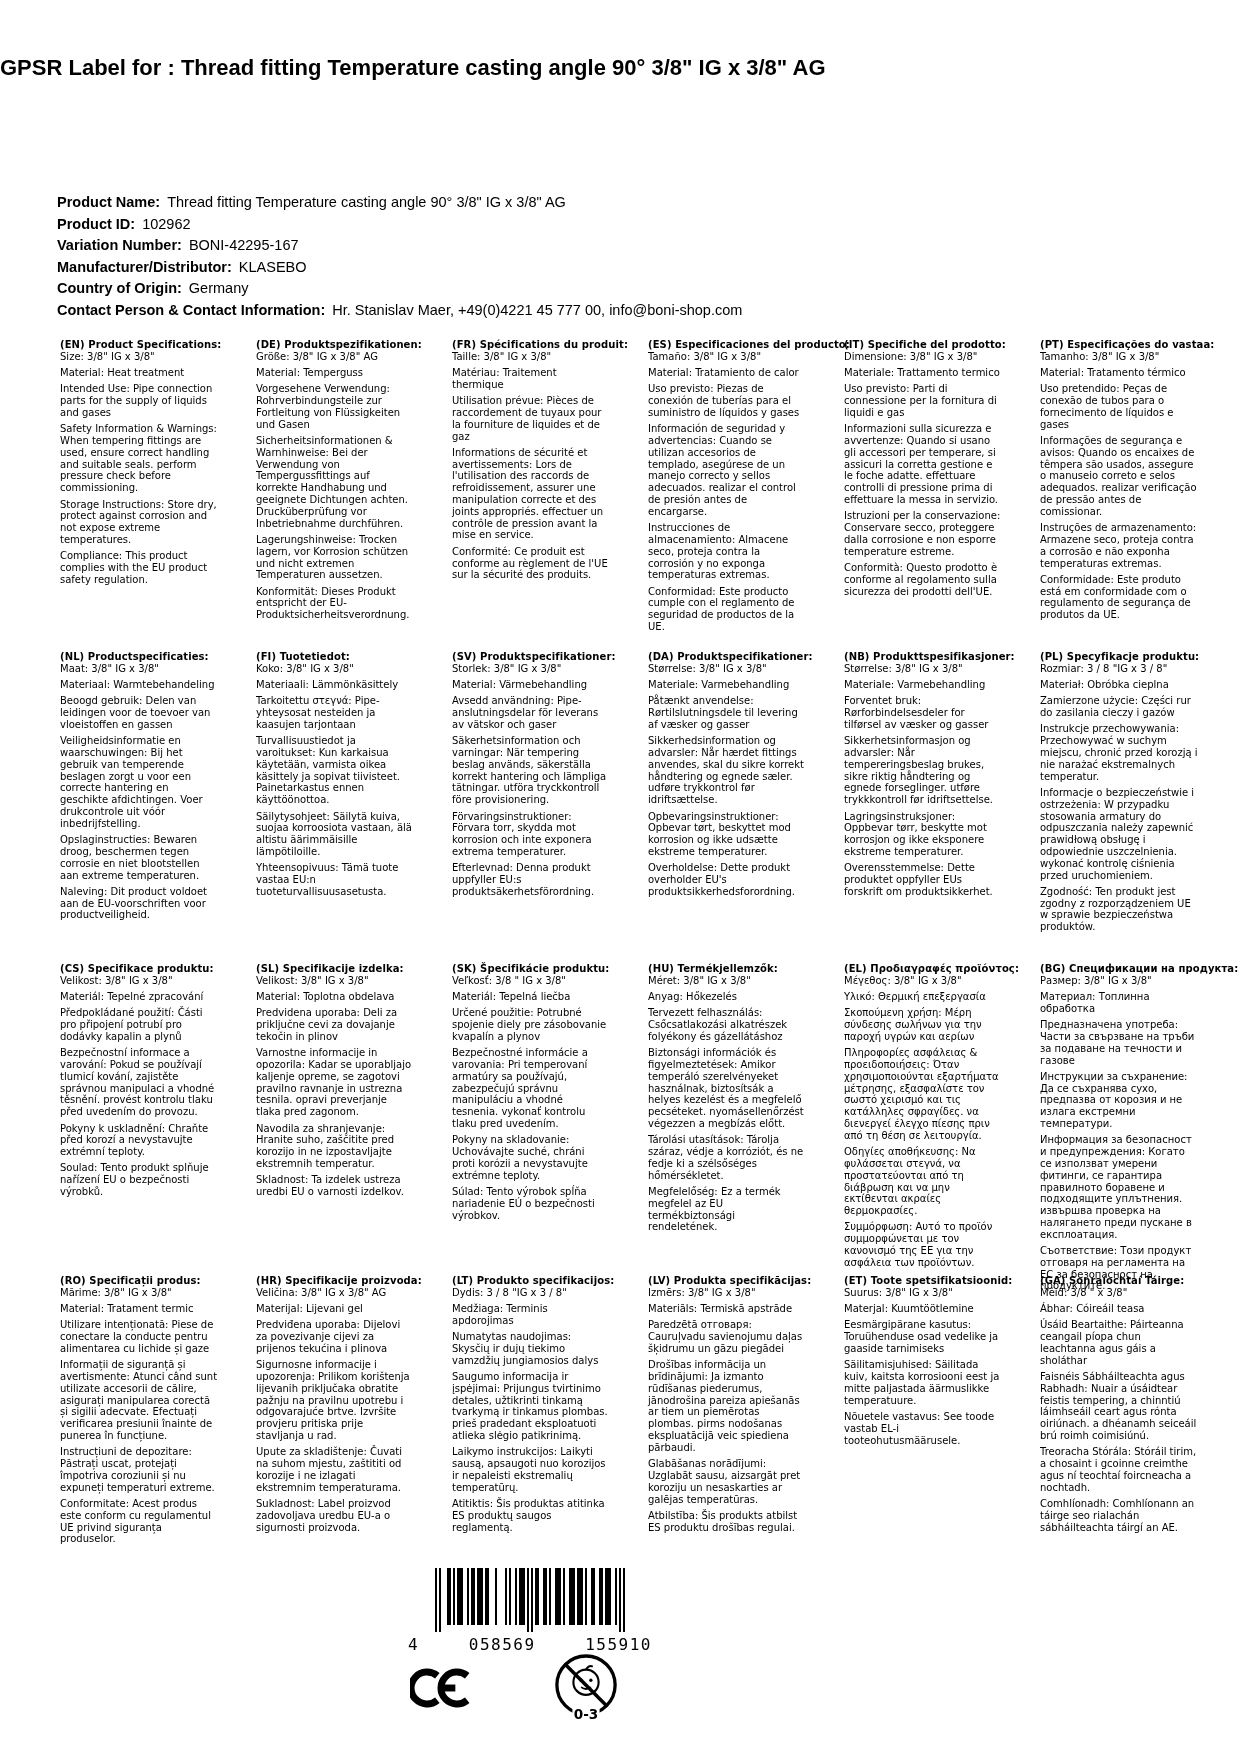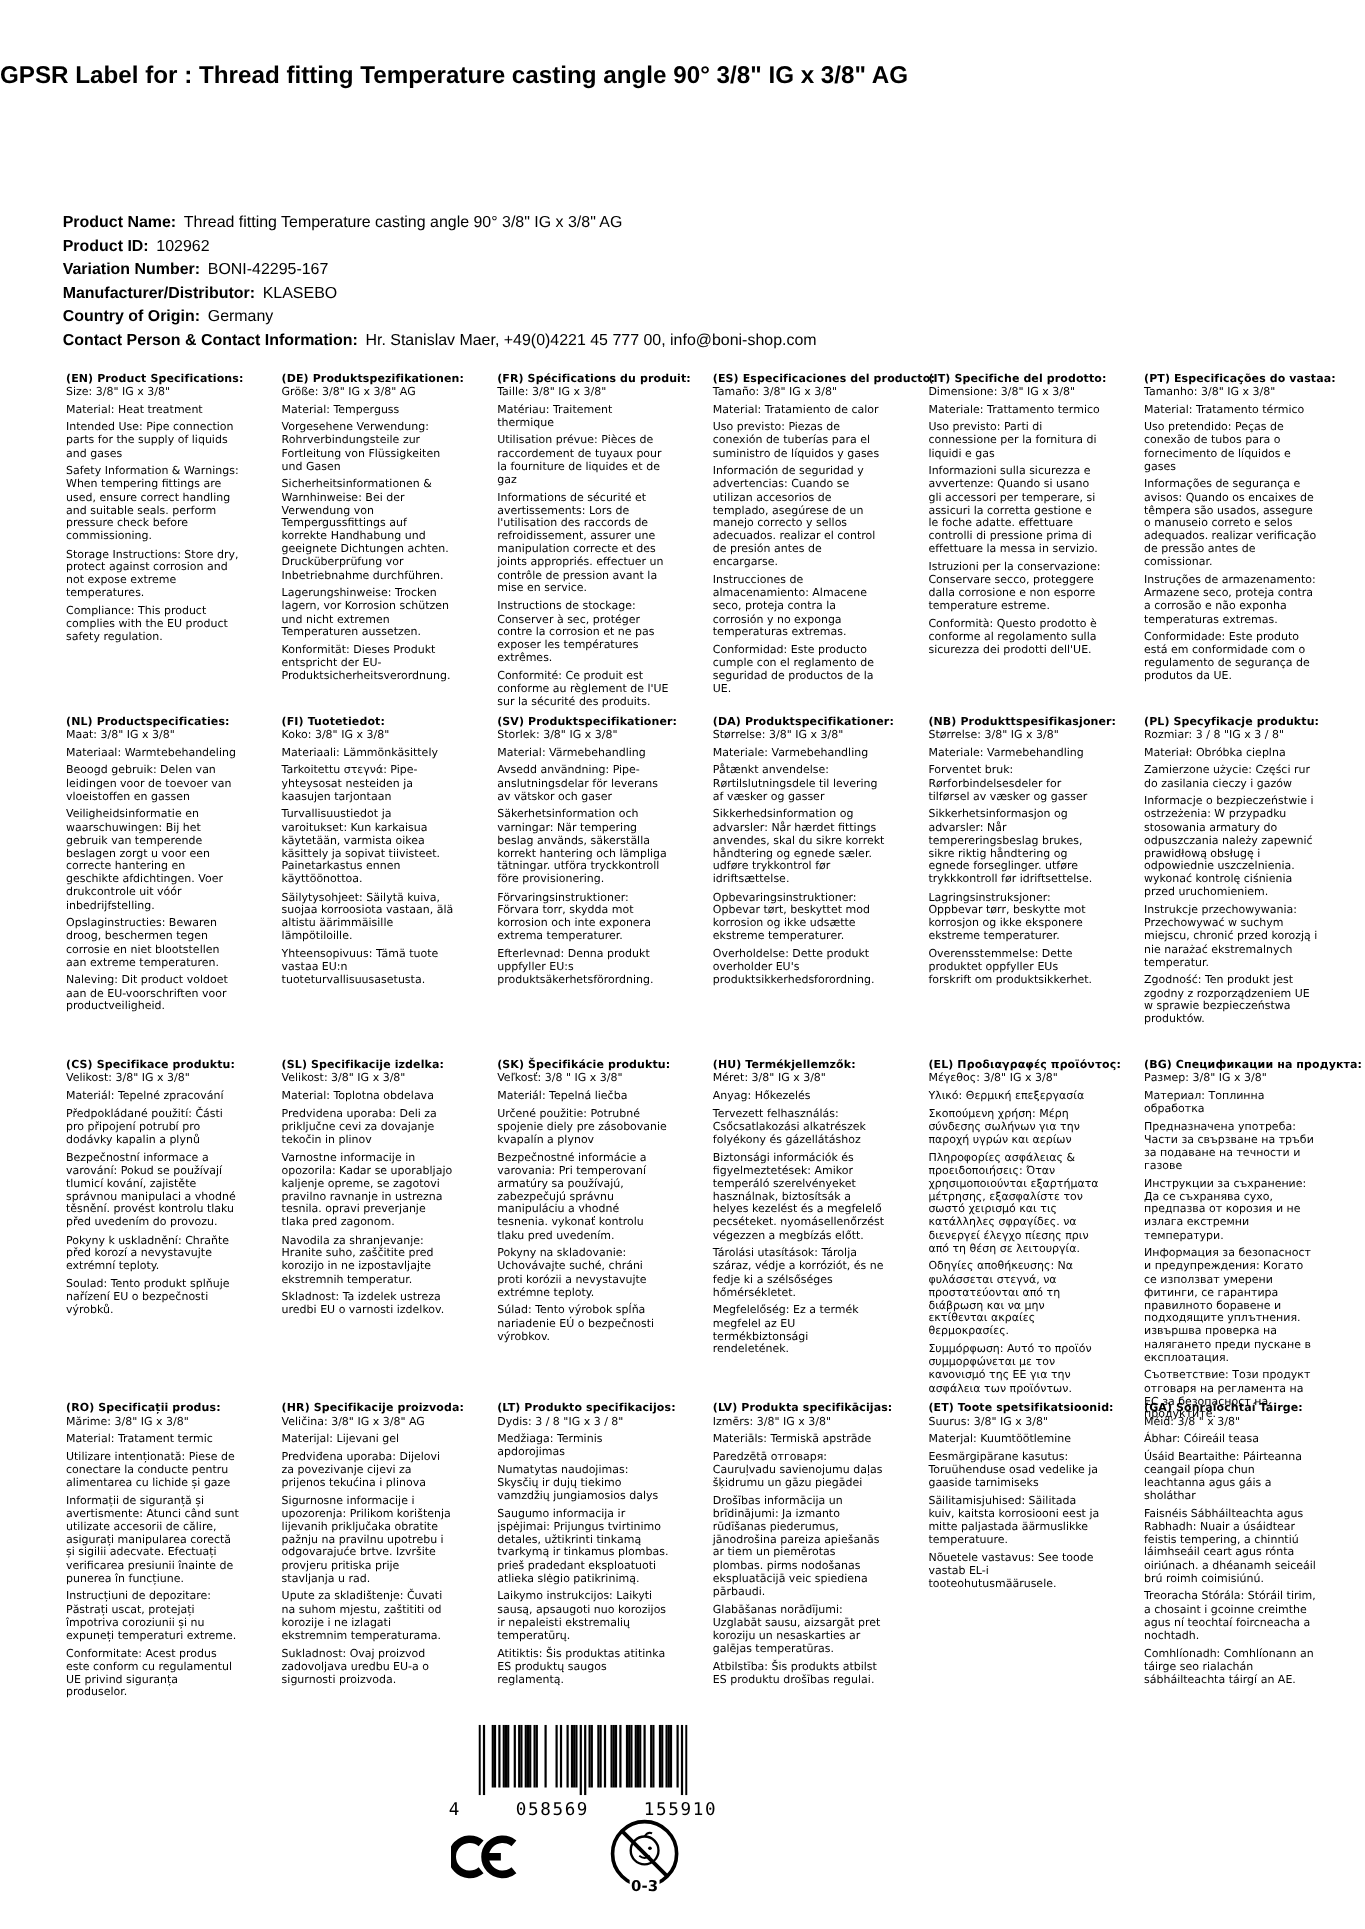--- a/index.html
+++ b/index.html
@@ -91,21 +91,20 @@
         </div>
     </section>
 
     <section class="spec-block">
       <h3 class="spec-title">(FR) Spécifications du produit:</h3>
       <div class="spec-paragraphs">
           <p>Taille: 3/8" IG x 3/8"</p>
           <p>Matériau: Traitement thermique</p>
           <p>Utilisation prévue: Pièces de raccordement de tuyaux pour la fourniture de liquides et de gaz</p>
           <p>Informations de sécurité et avertissements: Lors de l'utilisation des raccords de refroidissement, assurer une manipulation correcte et des joints appropriés. effectuer un contrôle de pression avant la mise en service.</p>
-          <p>Instructions de stockage: Conserver à sec, protéger contre la corrosion et ne pas exposer les températures extrêmes.</p>
           <p>Conformité: Ce produit est conforme au règlement de l'UE sur la sécurité des produits.</p>
         </div>
     </section>
 
     <section class="spec-block">
       <h3 class="spec-title">(ES) Especificaciones del producto:</h3>
       <div class="spec-paragraphs">
           <p>Tamaño: 3/8" IG x 3/8"</p>
           <p>Material: Tratamiento de calor</p>
           <p>Uso previsto: Piezas de conexión de tuberías para el suministro de líquidos y gases</p>
@@ -198,22 +197,22 @@
           <p>Overensstemmelse: Dette produktet oppfyller EUs forskrift om produktsikkerhet.</p>
         </div>
     </section>
 
     <section class="spec-block">
       <h3 class="spec-title">(PL) Specyfikacje produktu:</h3>
       <div class="spec-paragraphs">
           <p>Rozmiar: 3 / 8 "IG x 3 / 8"</p>
           <p>Materiał: Obróbka cieplna</p>
           <p>Zamierzone użycie: Części rur do zasilania cieczy i gazów</p>
+          <p>Instrukcje przechowywania: Przechowywać w suchym miejscu, chronić przed korozją i nie narażać ekstremalnych temperatur.</p>
           <p>Informacje o bezpieczeństwie i ostrzeżenia: W przypadku stosowania armatury do odpuszczania należy zapewnić prawidłową obsługę i odpowiednie uszczelnienia. wykonać kontrolę ciśnienia przed uruchomieniem.</p>
-          <p>Instrukcje przechowywania: Przechowywać w suchym miejscu, chronić przed korozją i nie narażać ekstremalnych temperatur.</p>
           <p>Zgodność: Ten produkt jest zgodny z rozporządzeniem UE w sprawie bezpieczeństwa produktów.</p>
         </div>
     </section>
 
     <section class="spec-block">
       <h3 class="spec-title">(CS) Specifikace produktu:</h3>
       <div class="spec-paragraphs">
           <p>Velikost: 3/8" IG x 3/8"</p>
           <p>Materiál: Tepelné zpracování</p>
           <p>Předpokládané použití: Části pro připojení potrubí pro dodávky kapalin a plynů</p>
@@ -296,21 +295,21 @@
     </section>
 
     <section class="spec-block">
       <h3 class="spec-title">(HR) Specifikacije proizvoda:</h3>
       <div class="spec-paragraphs">
           <p>Veličina: 3/8" IG x 3/8" AG</p>
           <p>Materijal: Lijevani gel</p>
           <p>Predviđena uporaba: Dijelovi za povezivanje cijevi za prijenos tekućina i plinova</p>
           <p>Sigurnosne informacije i upozorenja: Prilikom korištenja lijevanih priključaka obratite pažnju na pravilnu upotrebu i odgovarajuće brtve. Izvršite provjeru pritiska prije stavljanja u rad.</p>
           <p>Upute za skladištenje: Čuvati na suhom mjestu, zaštititi od korozije i ne izlagati ekstremnim temperaturama.</p>
-          <p>Sukladnost: Ovaj proizvod zadovoljava uredbu EU-a o sigurnosti proizvoda.</p>
+          <p>Sukladnost: Label proizvod zadovoljava uredbu EU-a o sigurnosti proizvoda.</p>
         </div>
     </section>
 
     <section class="spec-block">
       <h3 class="spec-title">(LT) Produkto specifikacijos:</h3>
       <div class="spec-paragraphs">
           <p>Dydis: 3 / 8 "IG x 3 / 8"</p>
           <p>Medžiaga: Terminis apdorojimas</p>
           <p>Numatytas naudojimas: Skysčių ir dujų tiekimo vamzdžių jungiamosios dalys</p>
           <p>Saugumo informacija ir įspėjimai: Prijungus tvirtinimo detales, užtikrinti tinkamą tvarkymą ir tinkamus plombas. prieš pradedant eksploatuoti atlieka slėgio patikrinimą.</p>

